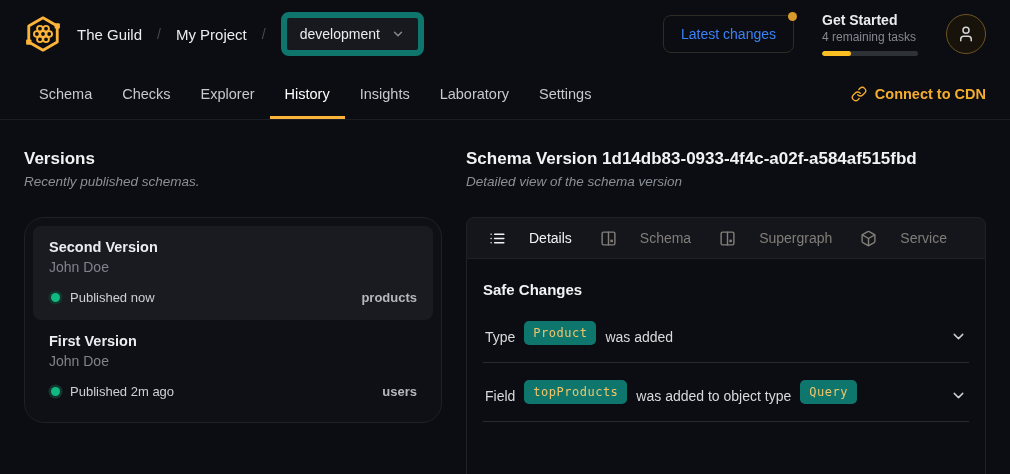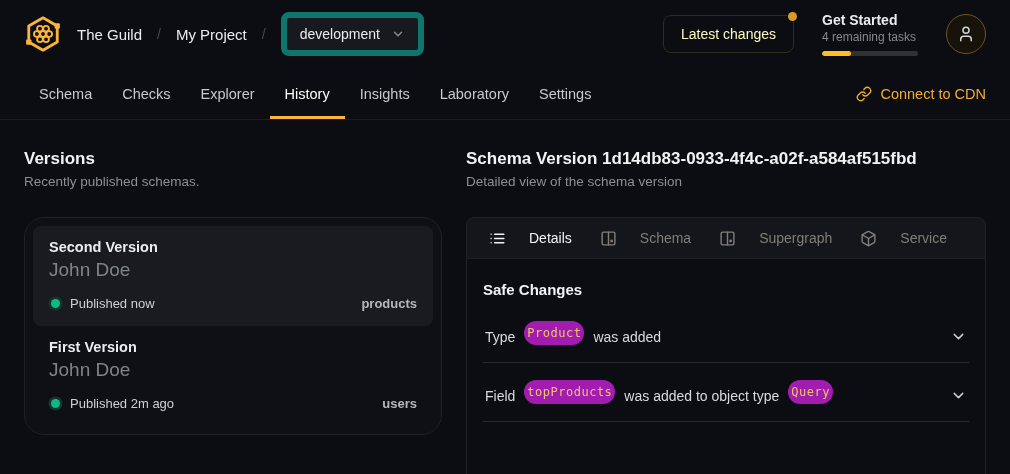--- a/index.html
+++ b/index.html
@@ -30,21 +30,21 @@
     border-radius: 8px; padding: 8px 13px;
     color: #ececee; font-size: 14px; cursor: pointer;
   }
   .env-select .chev { color: #8a8e94; }
   .header-right { display: flex; align-items: center; gap: 28px; }
   .latest-btn {
     position: relative;
     background: transparent;
     border: 1px solid #2f2c22;
     border-radius: 8px;
-    color: #fef9c3;
+    color: #3b82f6;
     font-size: 14px;
     font-family: inherit;
     padding: 10px 17px;
     cursor: pointer;
   }
   .latest-btn .notif-dot {
     position: absolute; top: -4px; right: -4px;
     width: 9px; height: 9px; border-radius: 50%;
     background: #d79a2b;
   }
@@ -71,43 +71,43 @@
   .nav-tab {
     display: flex; align-items: center;
     padding: 3px 15px 0 15px;
     font-size: 14.5px; font-weight: 500; color: #c6c9ce;
     border-bottom: 3px solid transparent;
     cursor: pointer;
   }
   .nav-tab.active { color: #ffffff; border-bottom-color: #fcb339; }
   .cdn-link {
     display: flex; align-items: center; gap: 8px;
-    color: #f5ad2e; font-size: 14.5px; font-weight: 400;
+    color: #f5ad2e; font-size: 14.5px; font-weight: 700;
     cursor: pointer;
   }
 
   
   .main { display: flex; gap: 24px; padding: 28px 24px 0 24px; }
   .col-left { width: 418px; flex: none; }
   .col-right { flex: 1; min-width: 0; }
   .panel-title { font-size: 17px; font-weight: 700; color: #f1f2f4; line-height: 1.25; }
-  .panel-sub { font-size: 13.5px; color: #8b8f96; margin-top: 5px; }
+  .panel-sub { font-size: 13.5px; color: #8b8f96; margin-top: 5px; font-style: italic; }
 
   
   .versions-card {
     margin-top: 28px;
     background: #0e1015;
     border: 1px solid #1e2127;
     border-radius: 20px;
     padding: 8px;
   }
   .version-item { border-radius: 8px; padding: 13px 16px 15px 16px; cursor: pointer; }
   .version-item.selected { background: #191b21; }
   .v-name { font-size: 14.5px; font-weight: 600; color: #ececf0; }
-  .v-author { font-size: 19px; color: #7f838a; margin-top: 4px; }
+  .v-author { font-size: 14px; color: #7f838a; margin-top: 4px; }
   .v-status-row { display: flex; align-items: center; margin-top: 15px; }
   .v-dot {
     width: 9px; height: 9px; border-radius: 50%;
     background: #10b981; box-shadow: 0 0 0 2.5px #12362d;
     margin: 0 10px 0 2px; flex: none;
   }
   .v-status { font-size: 13px; color: #cdd0d4; }
   .v-service { margin-left: auto; font-size: 13px; font-weight: 600; color: #b4b7bc; }
 
   
@@ -138,23 +138,23 @@
     display: flex; align-items: flex-end; gap: 9px;
     padding: 17px 2px;
     border-bottom: 1px solid #272a30;
     font-size: 14px; color: #d8dadd;
     cursor: pointer;
   }
   .code-badge {
     font-family: "DejaVu Sans Mono", monospace;
     font-size: 12px;
     color: #efc56a;
-    background: #a21caf;
-    border-radius: 12px;
-    padding: 5px 3px;
+    background: #0f766e;
+    border-radius: 5px;
+    padding: 5px 9px;
     letter-spacing: 0.5px;
   }
   .row-chev { margin-left: auto; color: #cbced2; }
 </style>
 </head>
 <body>
 
 <div class="header">
   <div class="header-left">
     <span class="logo">

